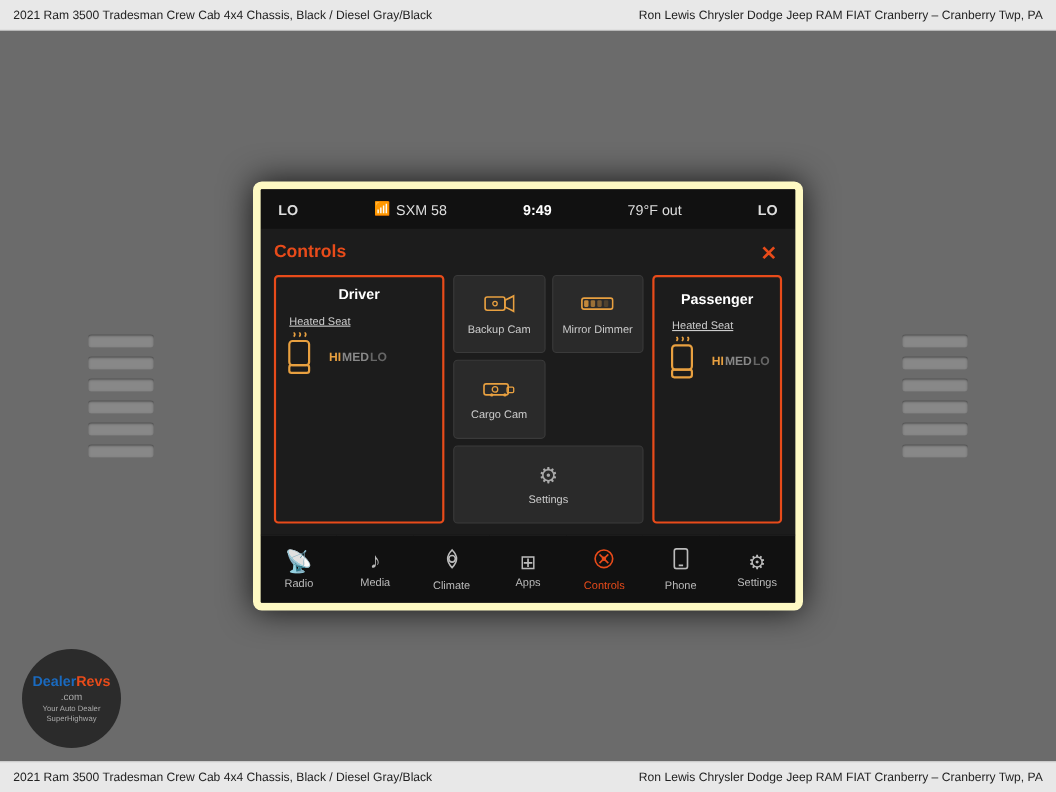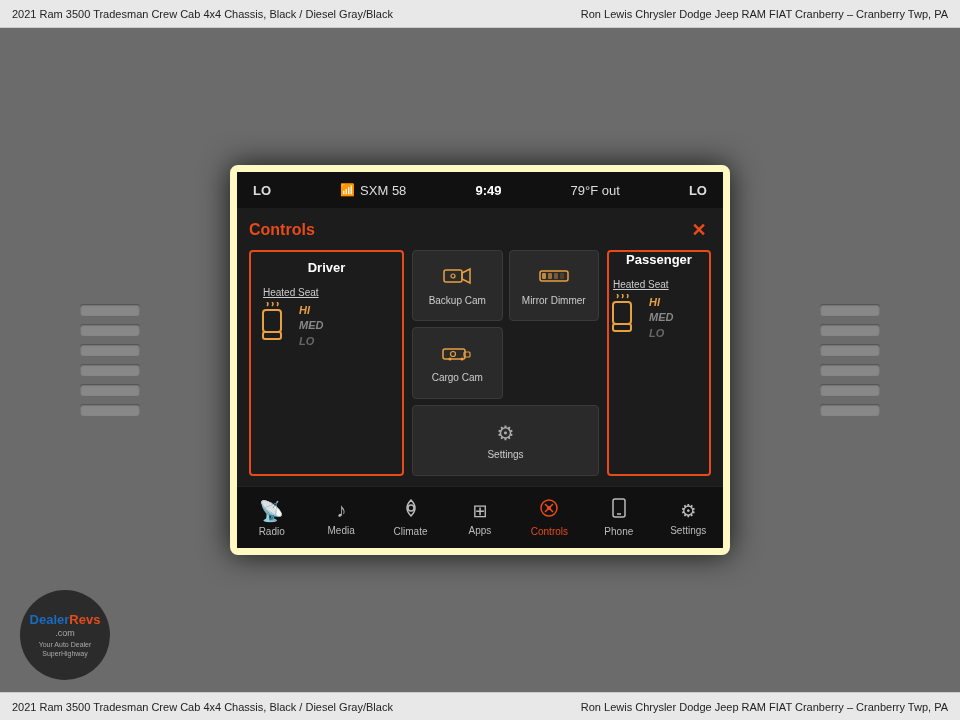--- a/index.html
+++ b/index.html
@@ -205,23 +205,21 @@
       display: flex;
       align-items: center;
       gap: 8px;
     }
     .seat-icon {
       font-size: 28px;
       color: #e8a040;
     }
     .seat-levels {
       display: flex;
-      flex-direction: column;
       gap: 1px;
-      font-style: italic;
     }
     .seat-level {
       font-size: 11px;
       font-weight: bold;
       line-height: 1.3;
     }
     .seat-level.hi { color: #e8a040; }
     .seat-level.med { color: #888; }
     .seat-level.lo { color: #666; }
 
@@ -274,24 +272,24 @@
     }
     .settings-btn {
       grid-column: 1 / 3;
     }
     .settings-btn .btn-icon {
       color: #aaa;
     }
 
     
     .passenger-panel {
-      width: 104px;
+      width: 118px;
       border: 2px solid #e84b1a;
       border-radius: 4px;
-      padding: 0;
+      padding: 12px;
       display: flex;
       flex-direction: column;
       gap: 12px;
       flex-shrink: 0;
     }
 
     
     .screen-nav {
       background: #111;
       height: 62px;

